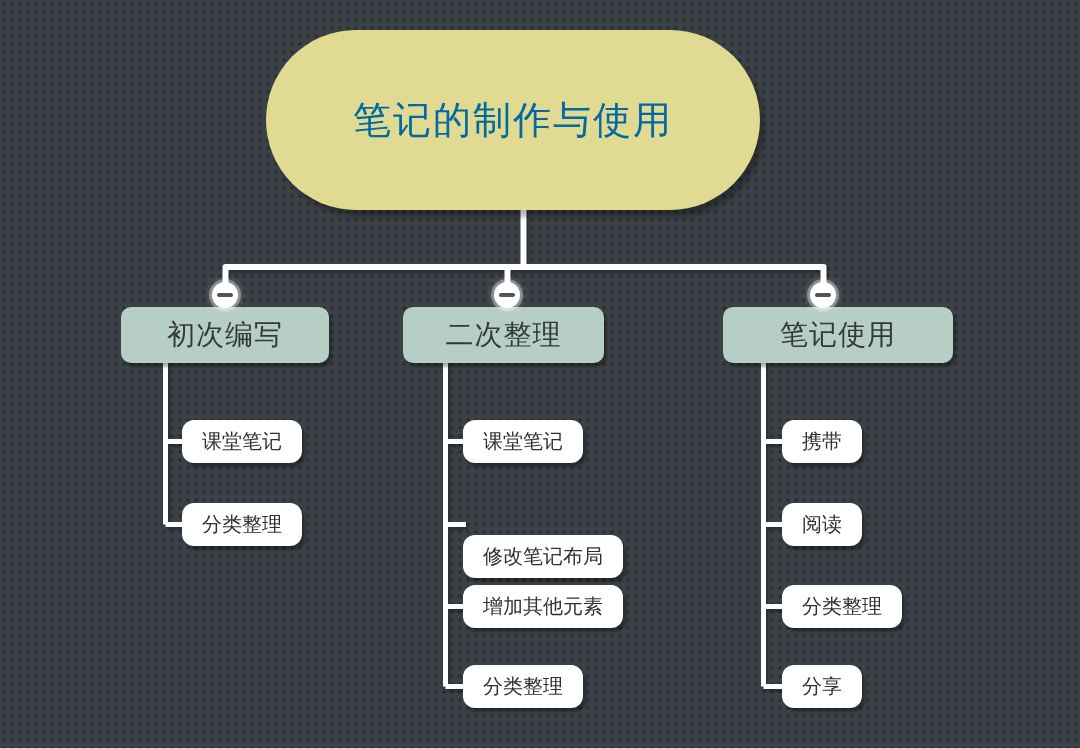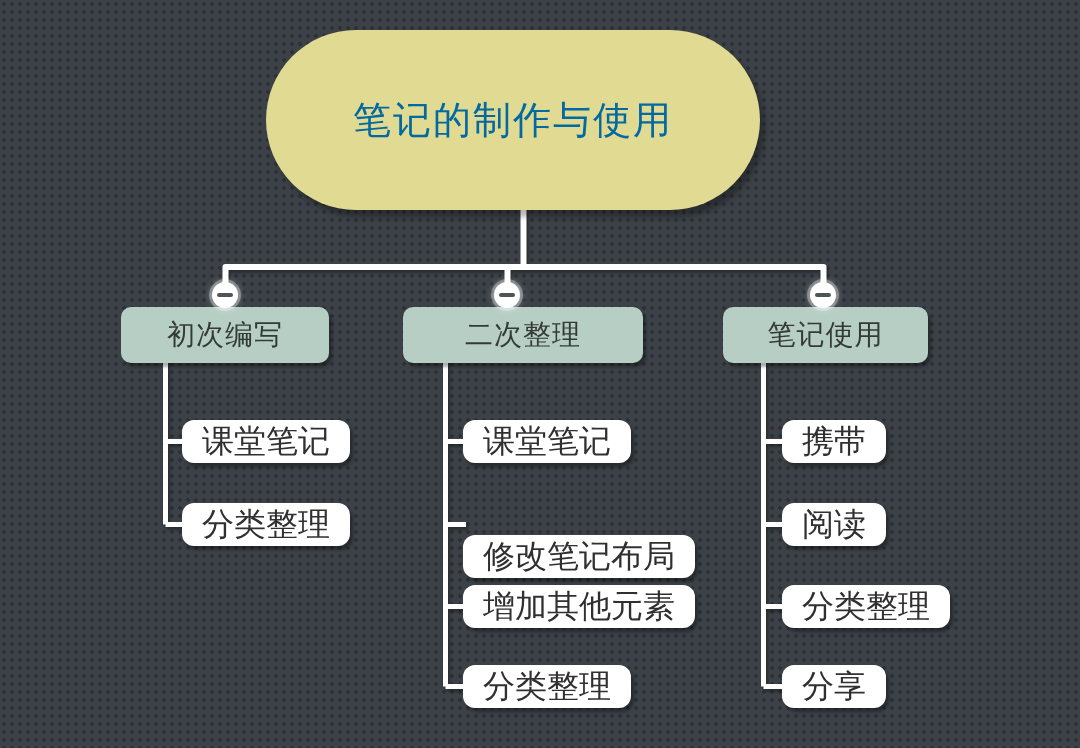--- a/index.html
+++ b/index.html
@@ -43,21 +43,21 @@
     letter-spacing: 1px;
     box-shadow: 3px 4px 3px rgba(0,0,0,0.32);
   }
   .child-node {
     height: 43px;
     display: inline-flex;
     padding: 0 20px;
     background: #ffffff;
     border-radius: 12px;
     color: #303030;
-    font-size: 32px;
+    font-size: 20px;
     box-shadow: 3px 4px 3px rgba(0,0,0,0.32);
   }
   .collapse {
     position: absolute; z-index: 3;
     width: 26px; height: 26px;
     border-radius: 50%;
     background: #ffffff;
     box-shadow: 0 0 0 3px rgba(255,255,255,0.30), 0 0 9px rgba(255,255,255,0.55);
     display: flex; align-items: center; justify-content: center;
   }
@@ -83,22 +83,22 @@
     <path d="M165.5 356 L165.5 524.5 M165.5 441.5 L186 441.5 M165.5 524.5 L186 524.5" stroke="#ffffff" stroke-width="5" fill="none" stroke-linejoin="round"></path>
 
     <path d="M445.5 356 L445.5 686.5 M445.5 441.5 L466 441.5 M445.5 524.5 L466 524.5 M445.5 606.5 L466 606.5 M445.5 686.5 L466 686.5" stroke="#ffffff" stroke-width="5" fill="none" stroke-linejoin="round"></path>
 
     <path d="M763.5 356 L763.5 686.5 M763.5 441.5 L785 441.5 M763.5 524.5 L785 524.5 M763.5 606.5 L785 606.5 M763.5 686.5 L785 686.5" stroke="#ffffff" stroke-width="5" fill="none" stroke-linejoin="round"></path>
   </svg>
 
   <div class="node root-node">笔记的制作与使用</div>
 
   <div class="node branch-node" style="left:121px; width:208px;">初次编写</div>
-  <div class="node branch-node" style="left:403px; width:240px;">二次整理</div>
-  <div class="node branch-node" style="left:723px; width:205px;">笔记使用</div>
+  <div class="node branch-node" style="left:403px; width:201px;">二次整理</div>
+  <div class="node branch-node" style="left:723px; width:230px;">笔记使用</div>
 
   <div class="collapse" style="left:212px; top:282px;">
     <span class="minus-bar"></span>
   </div>
   <div class="collapse" style="left:494px; top:282px;">
     <span class="minus-bar"></span>
   </div>
   <div class="collapse" style="left:810px; top:282px;">
     <span class="minus-bar"></span>
   </div>

